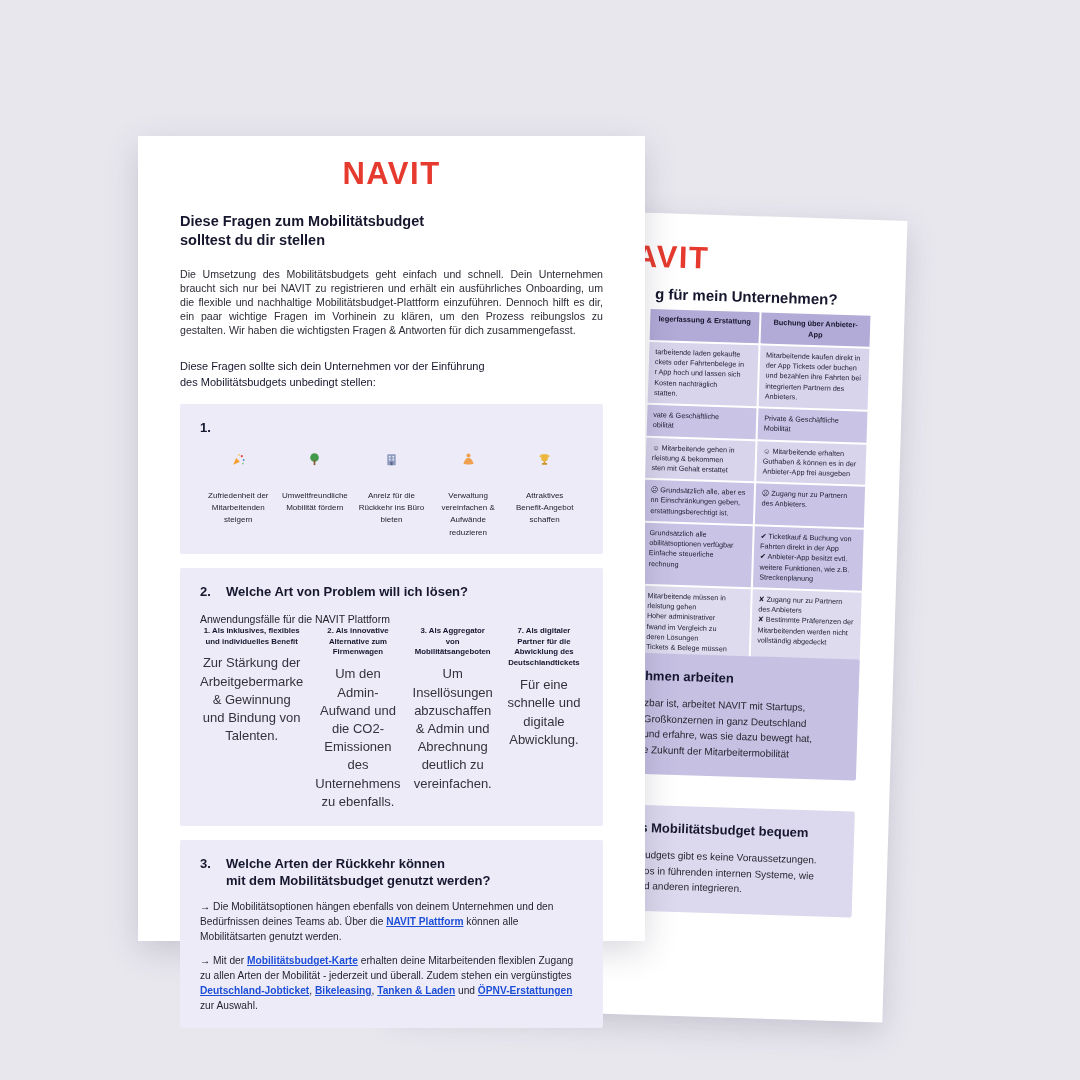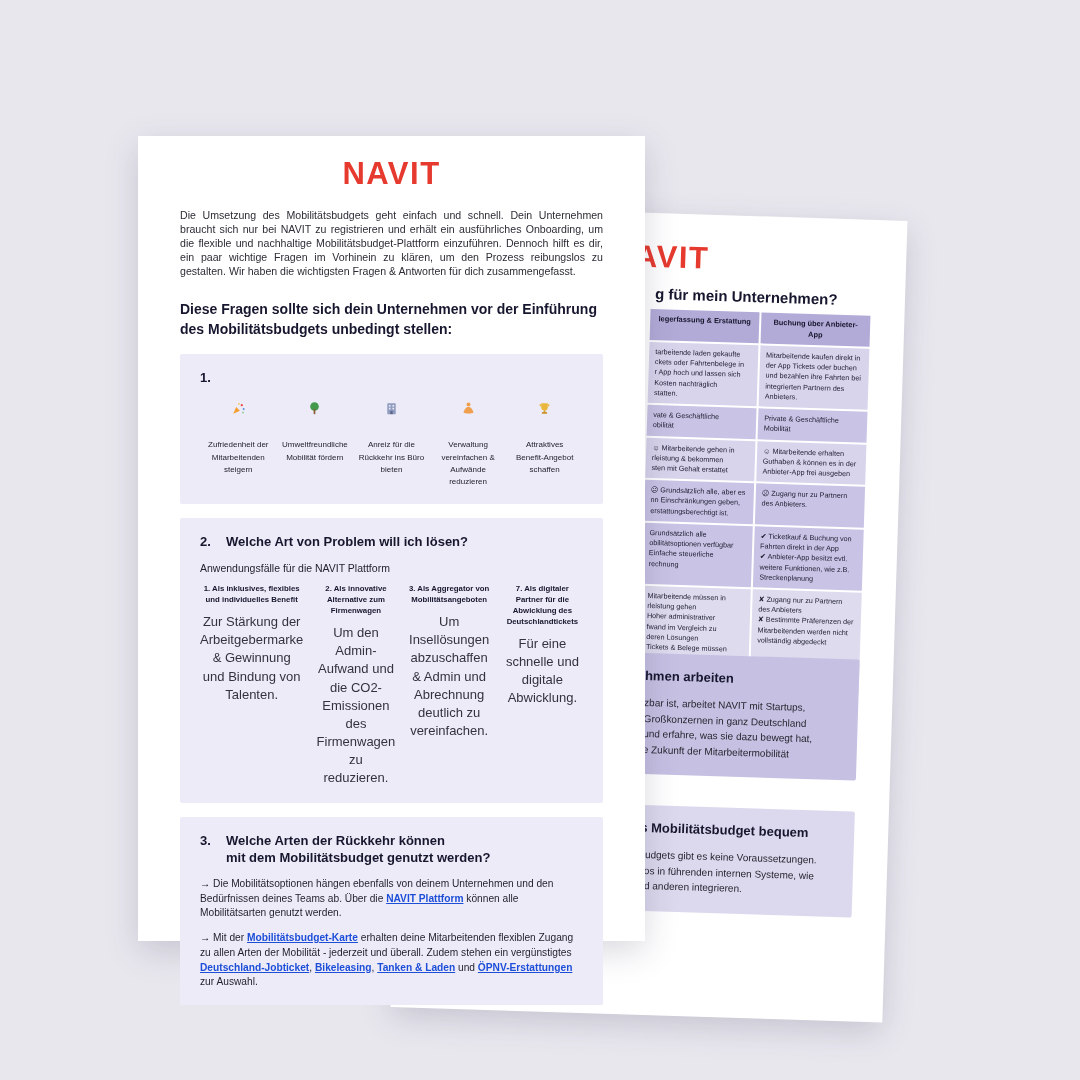--- a/index.html
+++ b/index.html
@@ -8,31 +8,31 @@
     background:var(--page-bg,#e9e7ee);
     font-family:"Liberation Sans",sans-serif;
     position:relative;overflow:hidden;
   }
   .page{position:absolute;background:#ffffff;box-shadow:0 10px 32px rgba(45,45,80,.18)}
   
   .front-page{left:138px;top:136px;width:507px;height:805px;z-index:2;padding:20px 42px}
   .logo{text-align:center;color:var(--brand-red,#e63a2e);font-weight:bold;font-size:31px;letter-spacing:1.5px}
   .title{margin-top:20px;font-size:14.5px;line-height:1.34;color:var(--heading-dark,#16162e);font-weight:bold}
   .intro{margin-top:16px;font-size:10.6px;line-height:1.33;color:#2c2c36;text-align:justify}
-  .subheading{margin-top:22px;font-size:14px;font-weight:bold;color:var(--heading-dark,#16162e);line-height:1.4}
+  .subheading{margin-top:22px;font-size:11px;font-weight:normal;color:var(--heading-dark,#16162e);line-height:1.4}
   .qbox{margin-top:14px;background:var(--front-box,#edebf7);padding:15px 20px;border-radius:2px}
   .qtitle{display:flex;font-weight:bold;color:var(--heading-dark,#16162e);font-size:13px;line-height:1.35}
   .qnum{width:26px;flex:none}
   .qtext{max-width:300px}
   .benefits{display:flex;margin-top:13px}
   .benefit{flex:1;text-align:center;padding:0 5px}
   .bicon svg{width:15px;height:15px;vertical-align:middle}
   .blabel{display:block;margin-top:22px;font-size:8px;line-height:1.55;color:#23232e}
   .q2-subtitle{margin-top:12px;font-size:10.5px;color:#23232e}
-  .cases{display:flex;gap:12px;margin-top:10px}
+  .cases{display:flex;gap:12px;margin-top:1px}
   .case{flex:1;text-align:center}
   .case-title{font-size:7.8px;font-weight:bold;color:var(--heading-dark,#16162e);line-height:1.4}
   .case-text{margin-top:7px;font-size:13px;line-height:1.4;color:#33333d}
   .qpara{margin-top:10px;font-size:10.2px;line-height:1.45;color:#1f1f2b}
   .doclink{color:var(--link-blue,#1d4ed8);font-weight:bold;text-decoration:underline;cursor:pointer}
   
   .back-page{left:403px;top:213px;width:492px;height:802px;z-index:1;transform:rotate(1.8deg)}
   .back-logo{position:absolute;top:26px;left:0;right:0}
   .back-heading{position:absolute;left:242px;top:72px;font-size:15px;font-weight:bold;color:var(--heading-dark,#16162e)}
   .btable{position:absolute;left:238px;top:96px;width:220px;display:flex;flex-direction:column;gap:2px}
@@ -134,20 +134,21 @@
     <div class="bbox-heading">s Mobilitätsbudget bequem</div>
     <div class="bbox-text">budgets gibt es keine Voraussetzungen.
 tlos in führenden internen Systeme, wie
 nd anderen integrieren.</div>
   </div>
 </div>
 
 <div class="page front-page">
   <div class="logo">NAVIT</div>
 
+  <h1 class="title"><span>Diese Fragen zum Mobilitätsbudget</span><br><span>solltest du dir stellen</span></h1>
 
   <p class="intro">Die Umsetzung des Mobilitätsbudgets geht einfach und schnell. Dein Unternehmen braucht sich nur bei NAVIT zu registrieren und erhält ein ausführliches Onboarding, um die flexible und nachhaltige Mobilitätsbudget-Plattform einzuführen. Dennoch hilft es dir, ein paar wichtige Fragen im Vorhinein zu klären, um den Prozess reibungslos zu gestalten. Wir haben die wichtigsten Fragen &amp; Antworten für dich zusammengefasst.</p>
 
   <p class="subheading"><span>Diese Fragen sollte sich dein Unternehmen vor der Einführung</span><br><span>des Mobilitätsbudgets unbedingt stellen:</span></p>
 
   <section class="qbox">
     <div class="qtitle">
         <span class="qnum">1.</span>
       </div>
     <div class="benefits">
@@ -205,21 +206,21 @@
         <span class="qtext">Welche Art von Problem will ich lösen?</span>
       </div>
     <div class="q2-subtitle">Anwendungsfälle für die NAVIT Plattform</div>
     <div class="cases">
       <div class="case">
         <div class="case-title">1. Als inklusives, flexibles und individuelles Benefit</div>
         <div class="case-text">Zur Stärkung der Arbeitgebermarke &amp; Gewinnung und Bindung von Talenten.</div>
       </div>
       <div class="case">
         <div class="case-title">2. Als innovative Alternative zum Firmenwagen</div>
-        <div class="case-text">Um den Admin-Aufwand und die CO2-Emissionen des Firmenwagen zu reduzieren.</div>
+        <div class="case-text">Um den Admin-Aufwand und die CO2-Emissionen des Unternehmens zu ebenfalls.</div>
       </div>
       <div class="case">
         <div class="case-title">3. Als Aggregator von Mobilitätsangeboten</div>
         <div class="case-text">Um Insellösungen abzuschaffen &amp; Admin und Abrechnung deutlich zu vereinfachen.</div>
       </div>
       <div class="case">
         <div class="case-title">7. Als digitaler Partner für die Abwicklung des Deutschlandtickets</div>
         <div class="case-text">Für eine schnelle und digitale Abwicklung.</div>
       </div>
     </div>

